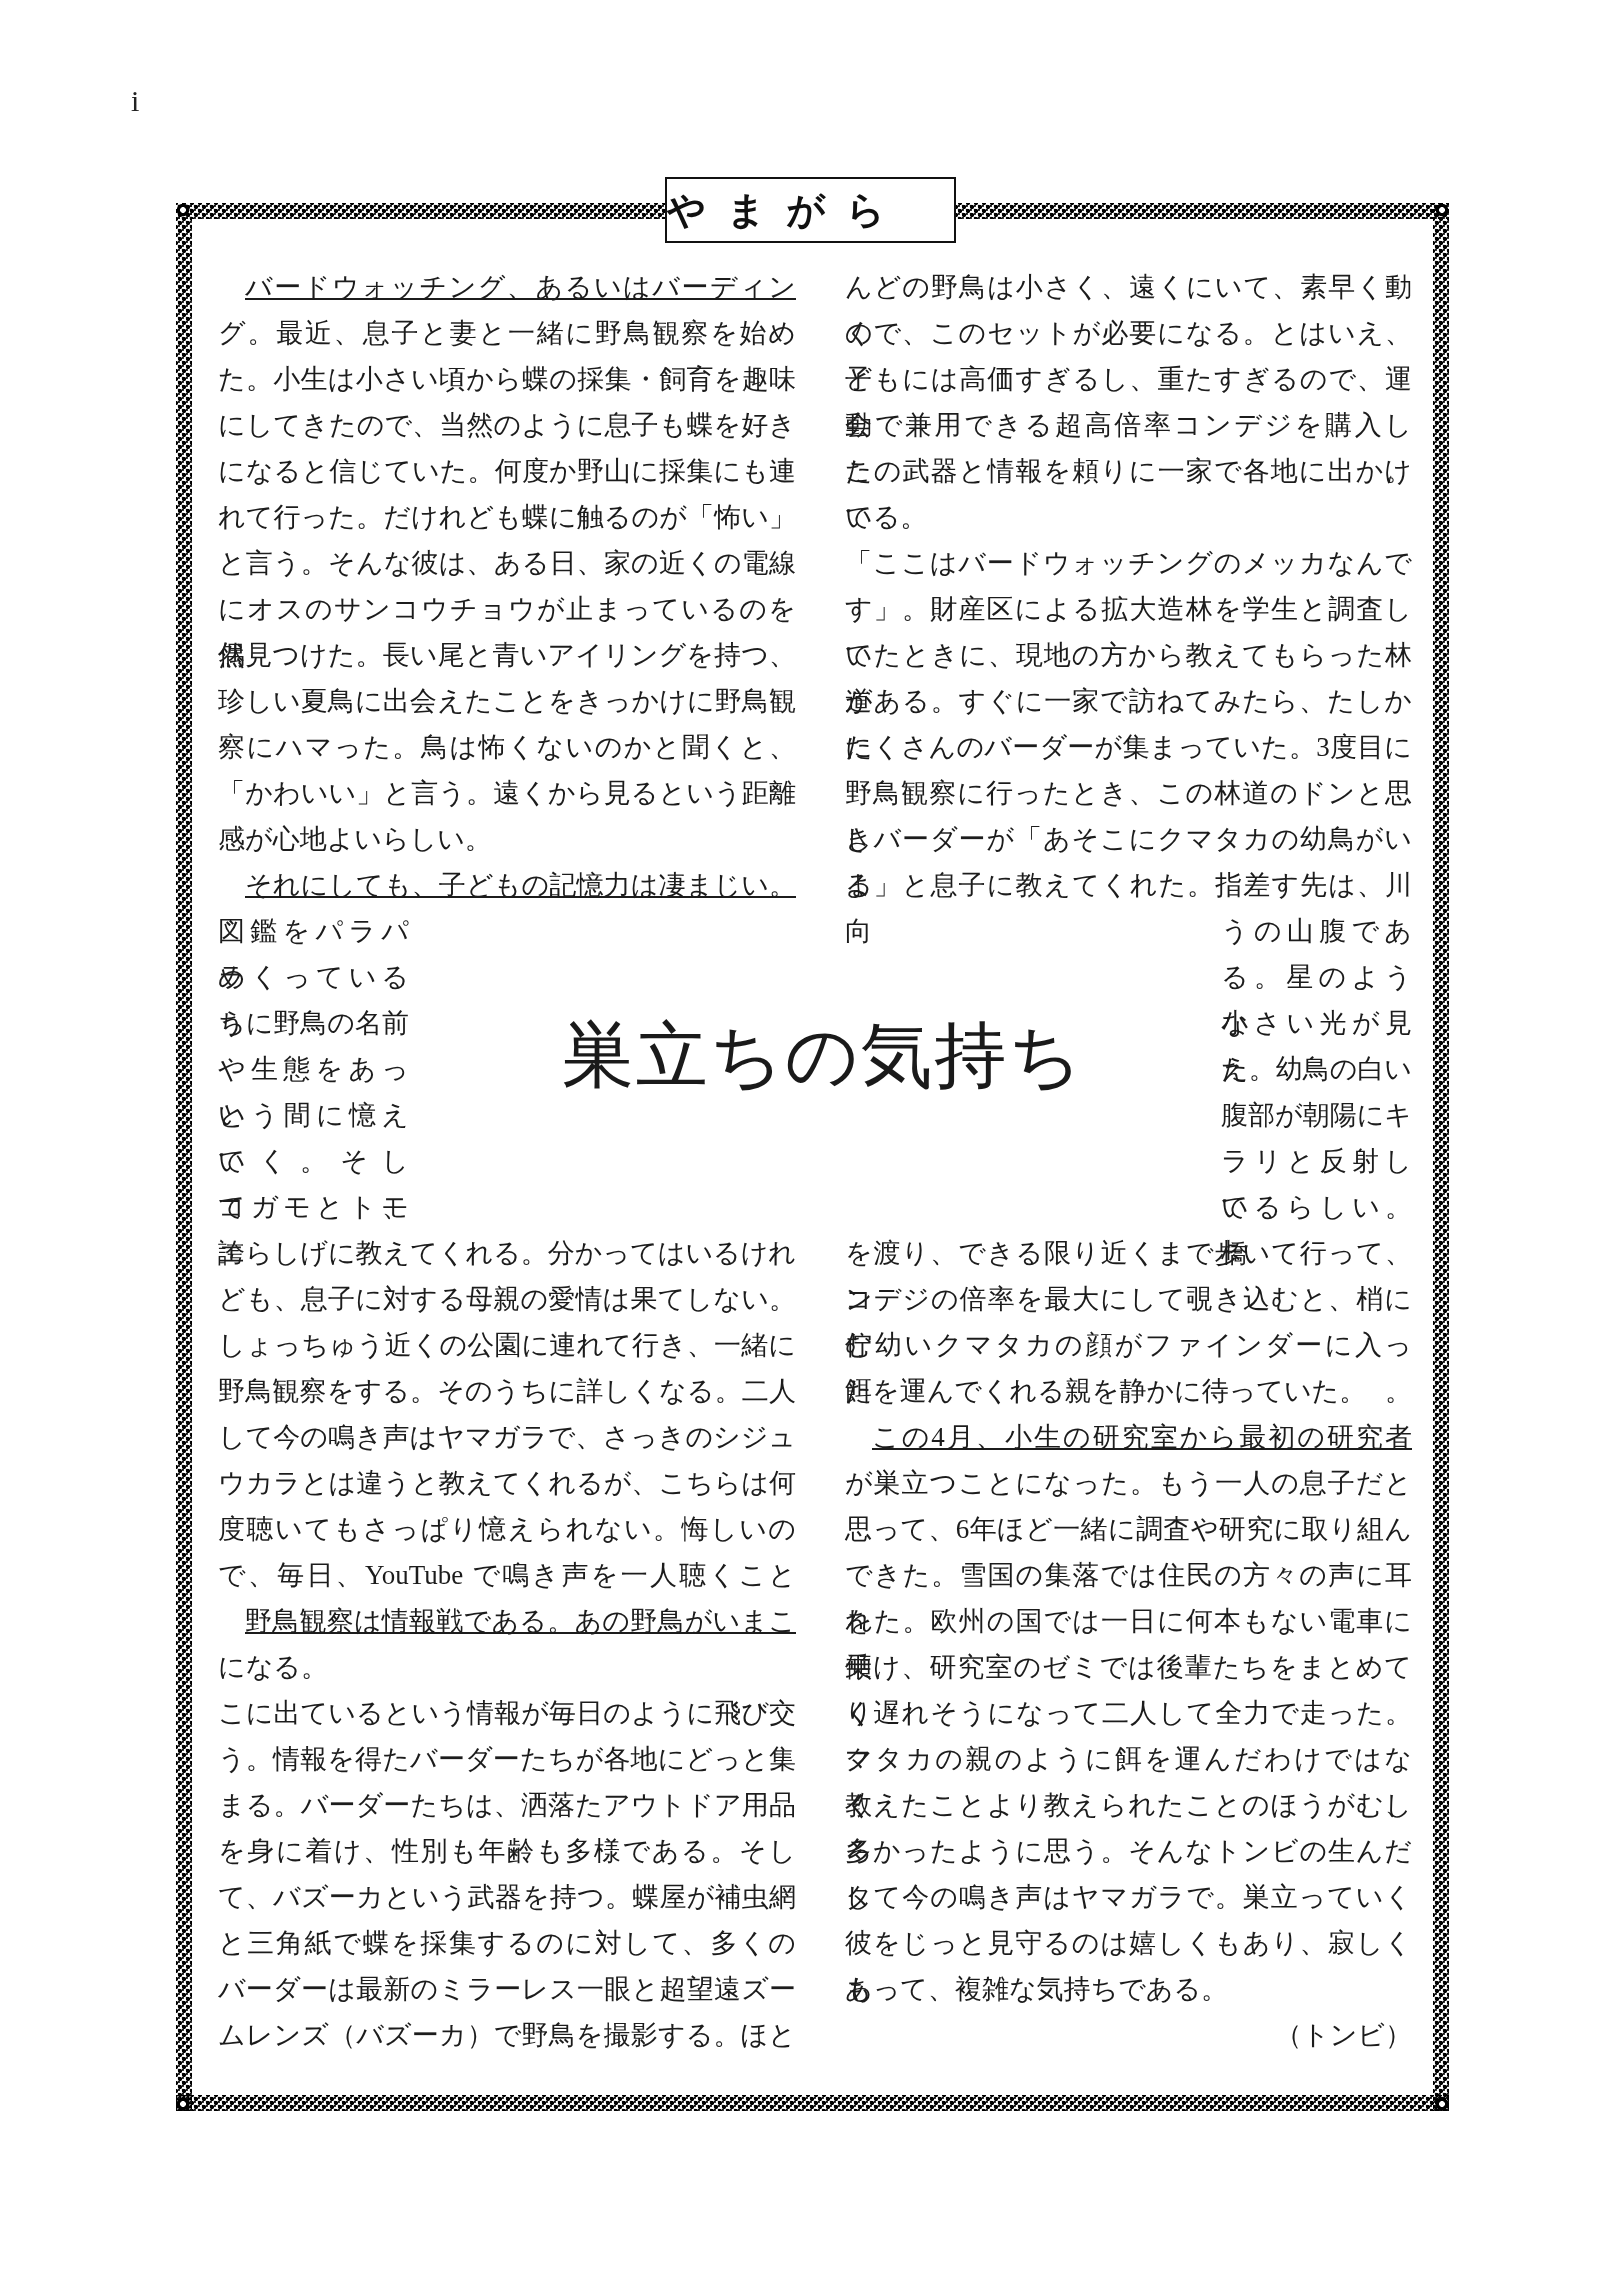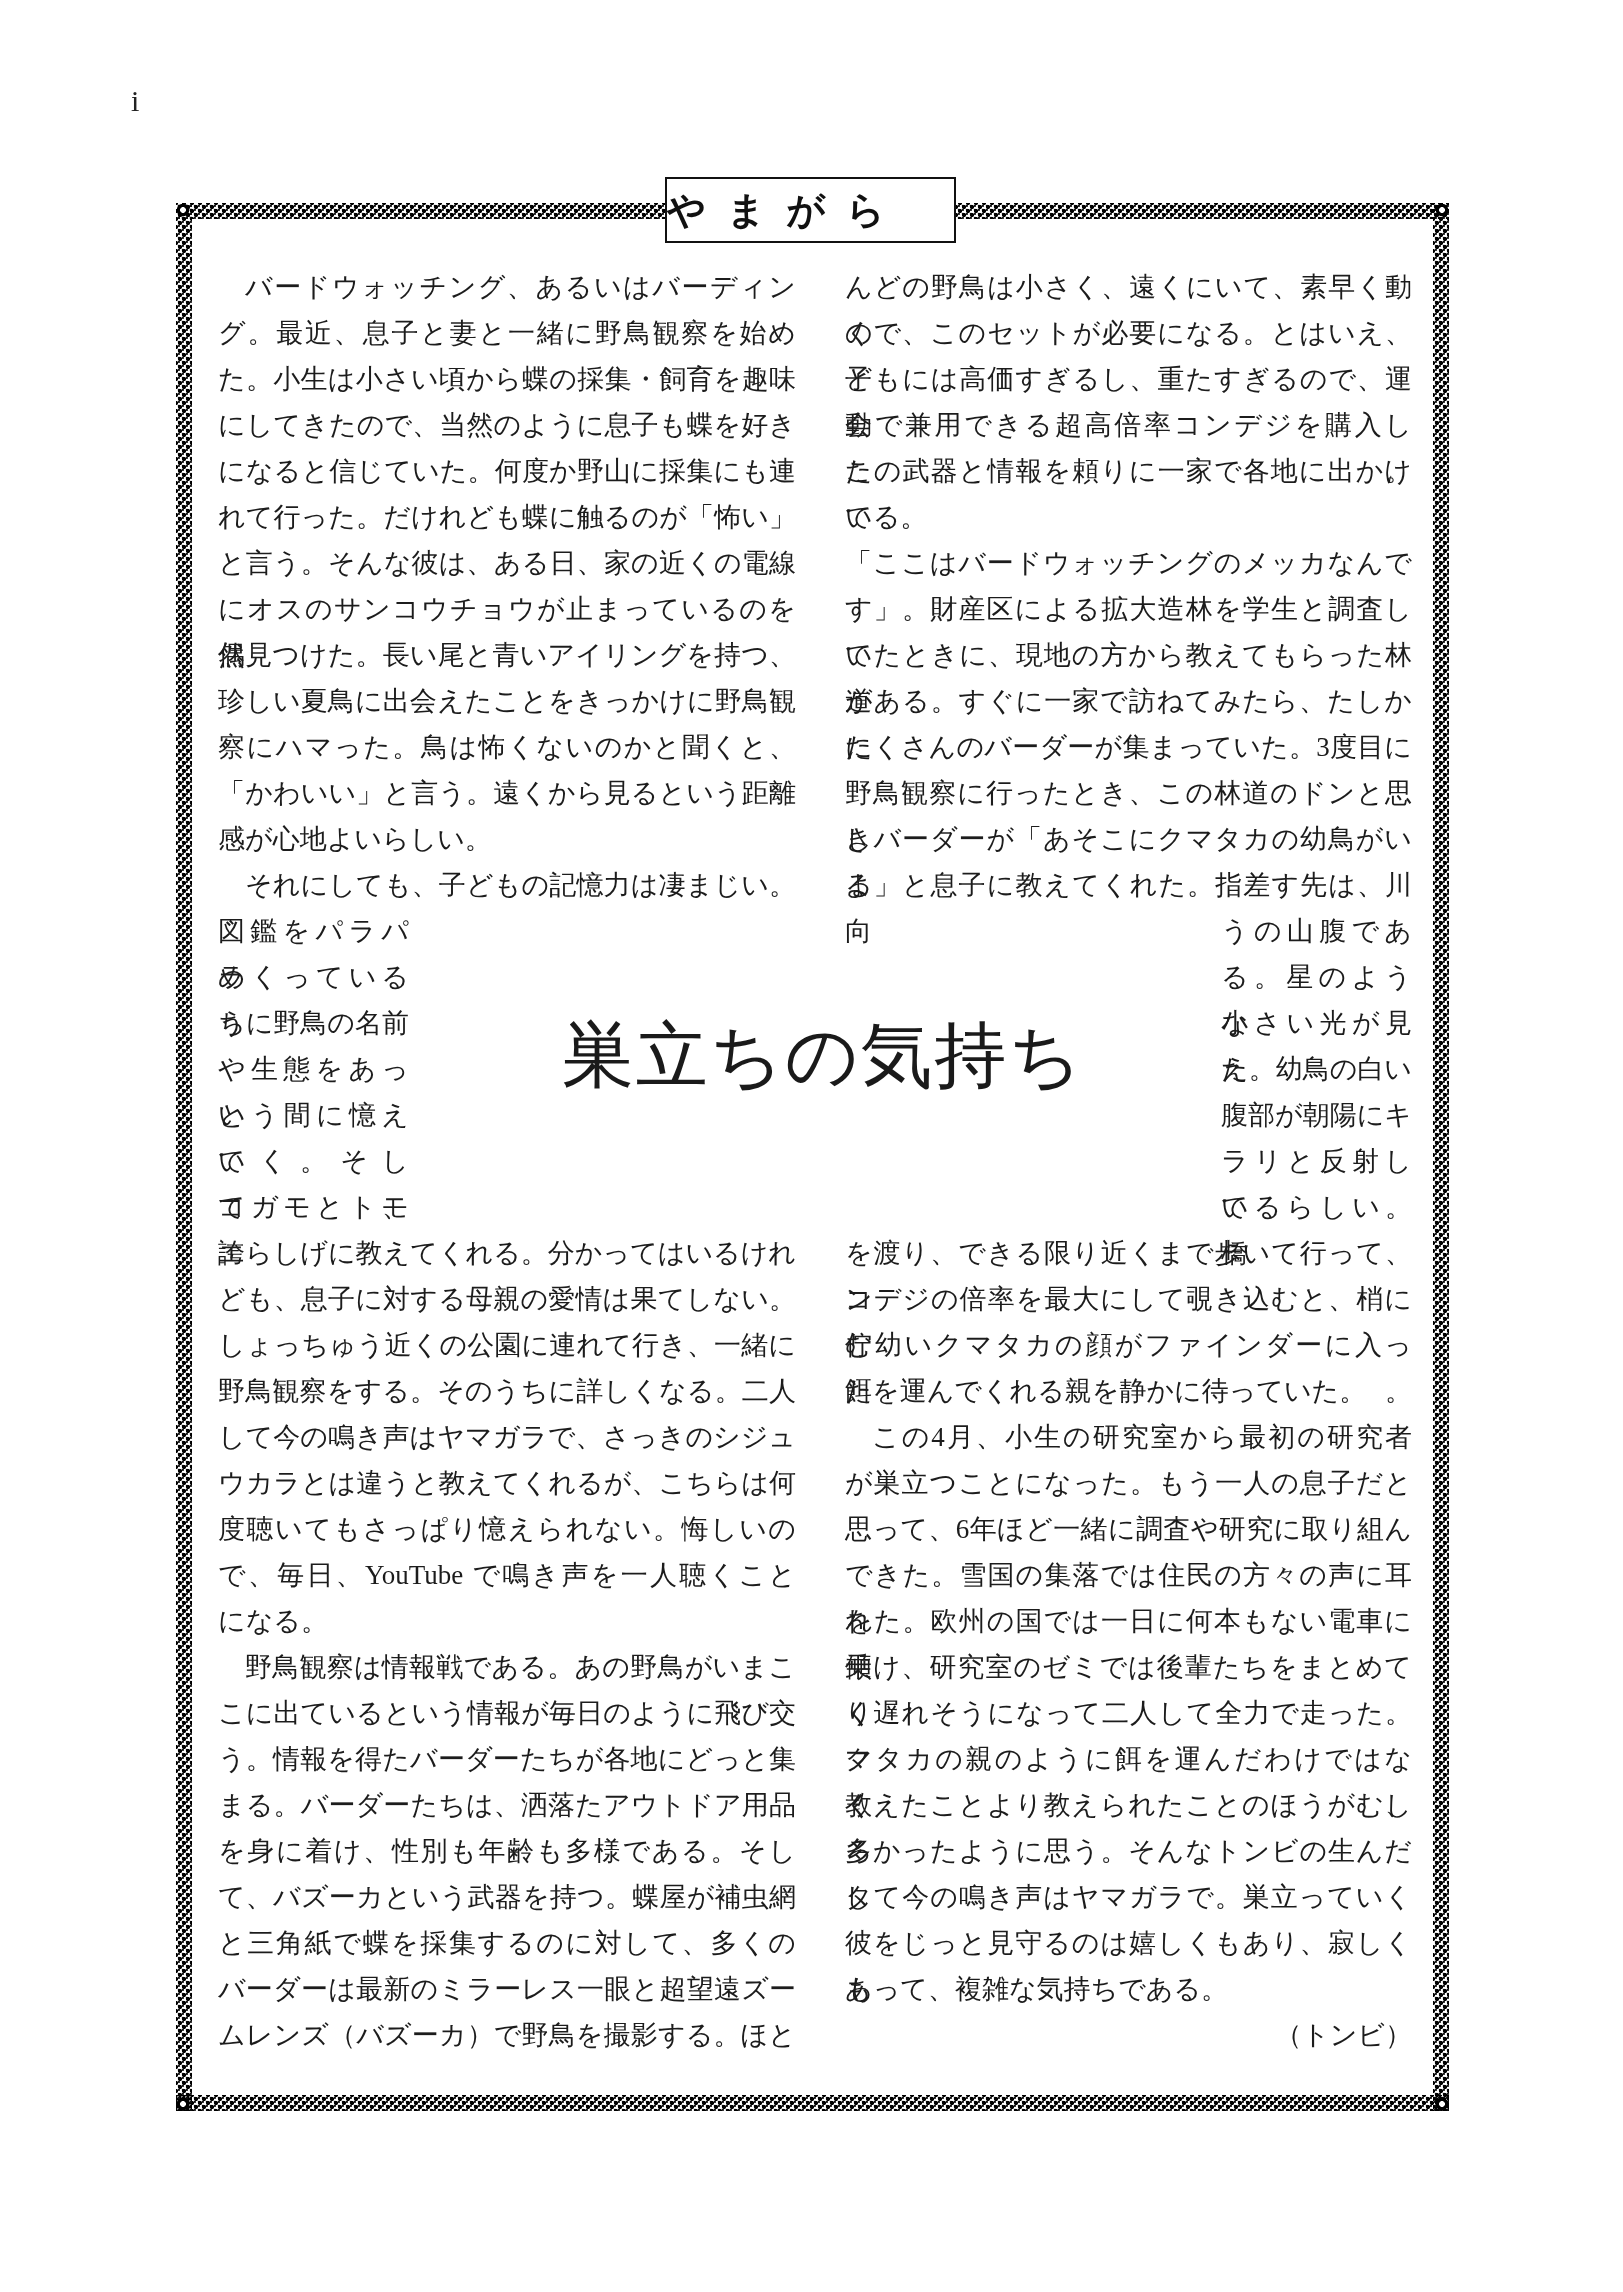--- a/index.html
+++ b/index.html
@@ -62,21 +62,21 @@
   .col{position:absolute;top:264px;z-index:1;}
   .col-left{left:218px;width:578px;}
   .col-right{left:845px;width:567px;}
   .line{
     height:46px;line-height:46px;
     font-size:27px;color:#1c1c1c;
     overflow:visible;white-space:normal;
   }
   .line.j{text-align:justify;text-align-last:justify;}
   .line.jl{text-align:left;}
-  .line.ind{text-indent:27px;}
+  .line.ind{text-indent:27px;text-decoration:underline;}
   .line.short{width:191px;text-align:justify;text-align-last:justify;}
   .line.short-r{width:191px;margin-left:auto;text-align:justify;text-align-last:justify;}
   .line.right{text-align:right;}
 </style>
 </head>
 <body>
 
 <div class="page">
 
   <div class="page-num">i</div>
@@ -121,22 +121,22 @@
       <div class="line short">いく。そして、</div>
       <div class="line short">コガモとトモエ</div>
       <div class="line j">誇らしげに教えてくれる。分かってはいるけれ</div>
       <div class="line j">ども、息子に対する母親の愛情は果てしない。</div>
       <div class="line j">しょっちゅう近くの公園に連れて行き、一緒に</div>
       <div class="line j">野鳥観察をする。そのうちに詳しくなる。二人</div>
       <div class="line j">して今の鳴き声はヤマガラで、さっきのシジュ</div>
       <div class="line j">ウカラとは違うと教えてくれるが、こちらは何</div>
       <div class="line j">度聴いてもさっぱり憶えられない。悔しいの</div>
       <div class="line j">で、毎日、YouTube で鳴き声を一人聴くこと</div>
+      <div class="line j ind">野鳥観察は情報戦である。あの野鳥がいまこ</div>
       <div class="line jl">になる。</div>
-      <div class="line j ind">野鳥観察は情報戦である。あの野鳥がいまこ</div>
       <div class="line j">こに出ているという情報が毎日のように飛び交</div>
       <div class="line j">う。情報を得たバーダーたちが各地にどっと集</div>
       <div class="line j">まる。バーダーたちは、洒落たアウトドア用品</div>
       <div class="line j">を身に着け、性別も年齢も多様である。そし</div>
       <div class="line j">て、バズーカという武器を持つ。蝶屋が補虫網</div>
       <div class="line j">と三角紙で蝶を採集するのに対して、多くの</div>
       <div class="line j">バーダーは最新のミラーレス一眼と超望遠ズー</div>
       <div class="line j">ムレンズ（バズーカ）で野鳥を撮影する。ほと</div>
     </div>
   <div class="col col-right">

